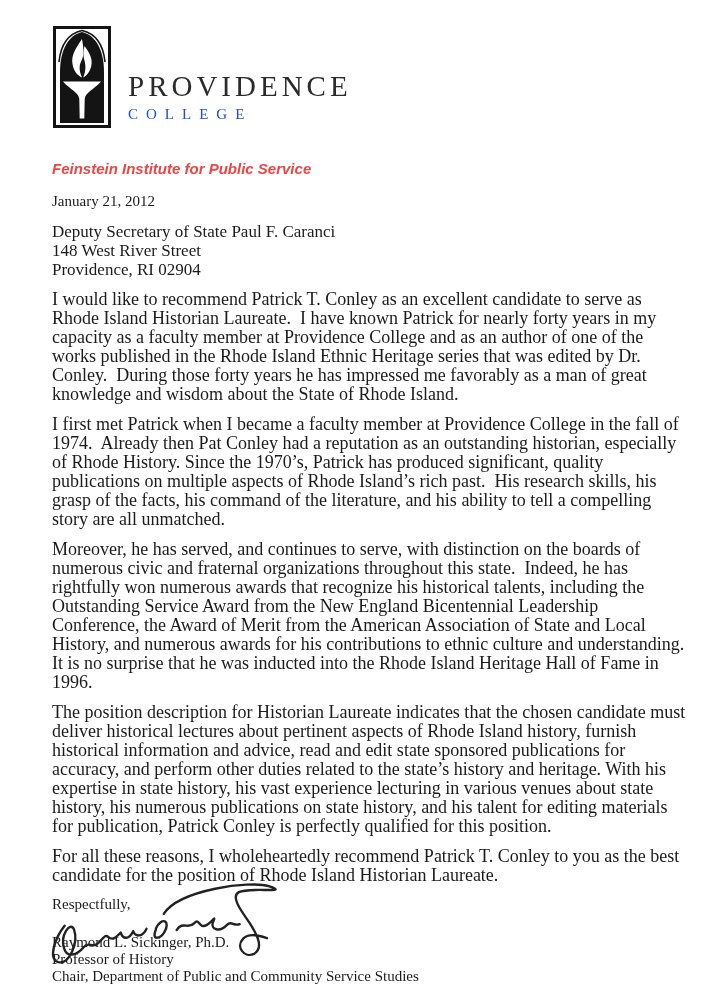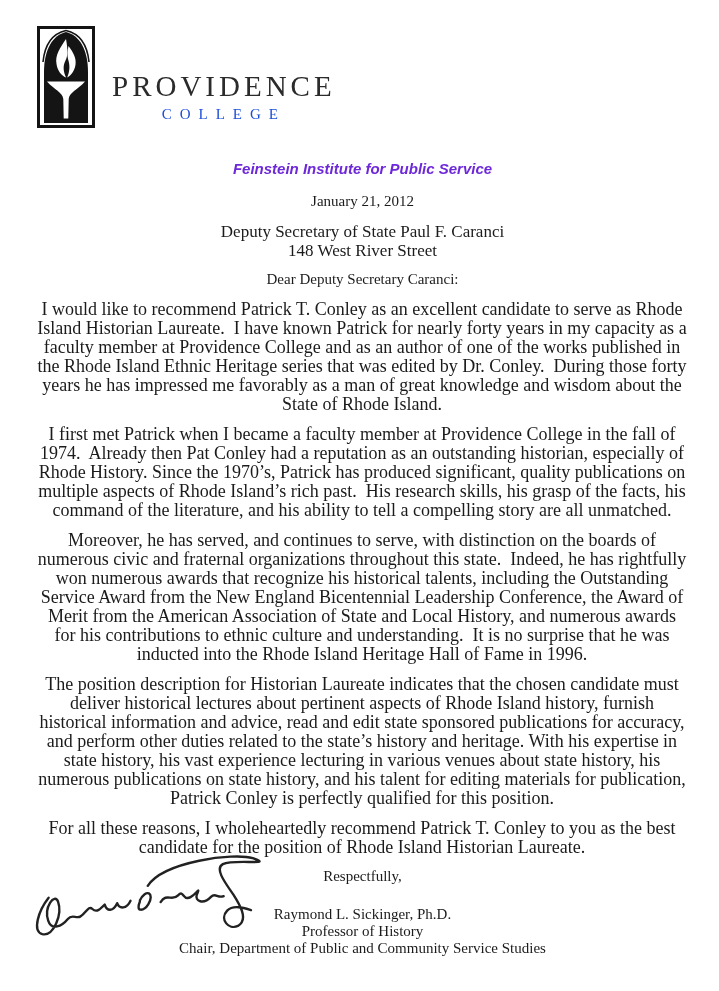--- a/index.html
+++ b/index.html
@@ -3,25 +3,24 @@
 <meta charset="utf-8">
 <style>
   html, body { margin: 0; padding: 0; background: #e9e9e9; }
   .page {
     position: relative;
     width: 719px;
     height: 991px;
     margin: 0 auto;
     background: #ffffff;
     box-sizing: border-box;
-    padding: 26px 30px 0 36px;
+    padding: 26px 30px 0 52px;
     font-family: "Liberation Serif", "DejaVu Serif", serif;
     color: #1b1b1b;
     overflow: hidden;
-    text-align: center;
   }
 
   
   .letterhead { display: flex; align-items: flex-start; }
   .logo-box { width: 60px; height: 102px; flex: 0 0 auto; }
   .logo-box svg { display: block; width: 100%; height: 100%; }
   .wordmark { margin-left: 16px; padding-top: 46px; }
   .college-name {
     font-size: 29px;
     letter-spacing: 4px;
@@ -35,21 +34,21 @@
     margin-top: 6px;
     line-height: 1;
   }
 
   .institute {
     margin-top: 32px;
     font-family: "Liberation Sans", "DejaVu Sans", sans-serif;
     font-weight: bold;
     font-style: italic;
     font-size: 15px;
-    color: #6d28d9;
+    color: #ef4444;
   }
 
   
   .date { margin-top: 15px; font-size: 15px; line-height: 19px; }
   .recipient { margin-top: 11px; font-size: 17px; line-height: 19px; }
   .salutation { margin-top: 10px; font-size: 15px; line-height: 19px; }
   .body-text p {
     margin: 11px 0 0 0;
     font-size: 18px;
     line-height: 19px;
@@ -102,23 +101,23 @@
     </div>
   </header>
 
   <div class="institute">Feinstein Institute for Public Service</div>
 
   <div class="date">January 21, 2012</div>
 
   <div class="recipient">
     <div>Deputy Secretary of State Paul F. Caranci</div>
     <div>148 West River Street</div>
+    <div>Providence, RI 02904</div>
   </div>
 
-  <div class="salutation">Dear Deputy Secretary Caranci:</div>
 
   <div class="body-text">
     <p>I would like to recommend Patrick T. Conley as an excellent candidate to serve as Rhode Island Historian Laureate.  I have known Patrick for nearly forty years in my capacity as a faculty member at Providence College and as an author of one of the works published in the Rhode Island Ethnic Heritage series that was edited by Dr. Conley.  During those forty years he has impressed me favorably as a man of great knowledge and wisdom about the State of Rhode Island.</p>
     <p>I first met Patrick when I became a faculty member at Providence College in the fall of 1974.  Already then Pat Conley had a reputation as an outstanding historian, especially of Rhode History. Since the 1970’s, Patrick has produced significant, quality publications on multiple aspects of Rhode Island’s rich past.  His research skills, his grasp of the facts, his command of the literature, and his ability to tell a compelling story are all unmatched.</p>
     <p>Moreover, he has served, and continues to serve, with distinction on the boards of numerous civic and fraternal organizations throughout this state.  Indeed, he has rightfully won numerous awards that recognize his historical talents, including the Outstanding Service Award from the New England Bicentennial Leadership Conference, the Award of Merit from the American Association of State and Local History, and numerous awards for his contributions to ethnic culture and understanding.  It is no surprise that he was inducted into the Rhode Island Heritage Hall of Fame in 1996.</p>
     <p>The position description for Historian Laureate indicates that the chosen candidate must deliver historical lectures about pertinent aspects of Rhode Island history, furnish historical information and advice, read and edit state sponsored publications for accuracy, and perform other duties related to the state’s history and heritage. With his expertise in state history, his vast experience lecturing in various venues about state history, his numerous publications on state history, and his talent for editing materials for publication, Patrick Conley is perfectly qualified for this position.</p>
     <p>For all these reasons, I wholeheartedly recommend Patrick T. Conley to you as the best candidate for the position of Rhode Island Historian Laureate.</p>
   </div>
 
   <div class="closing">

